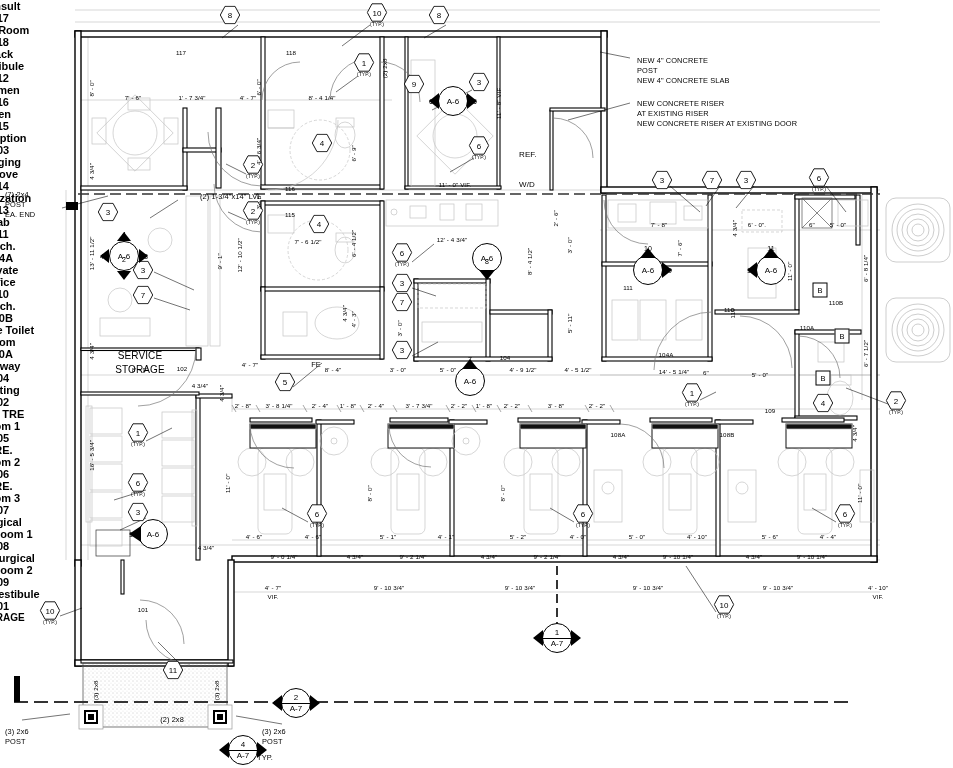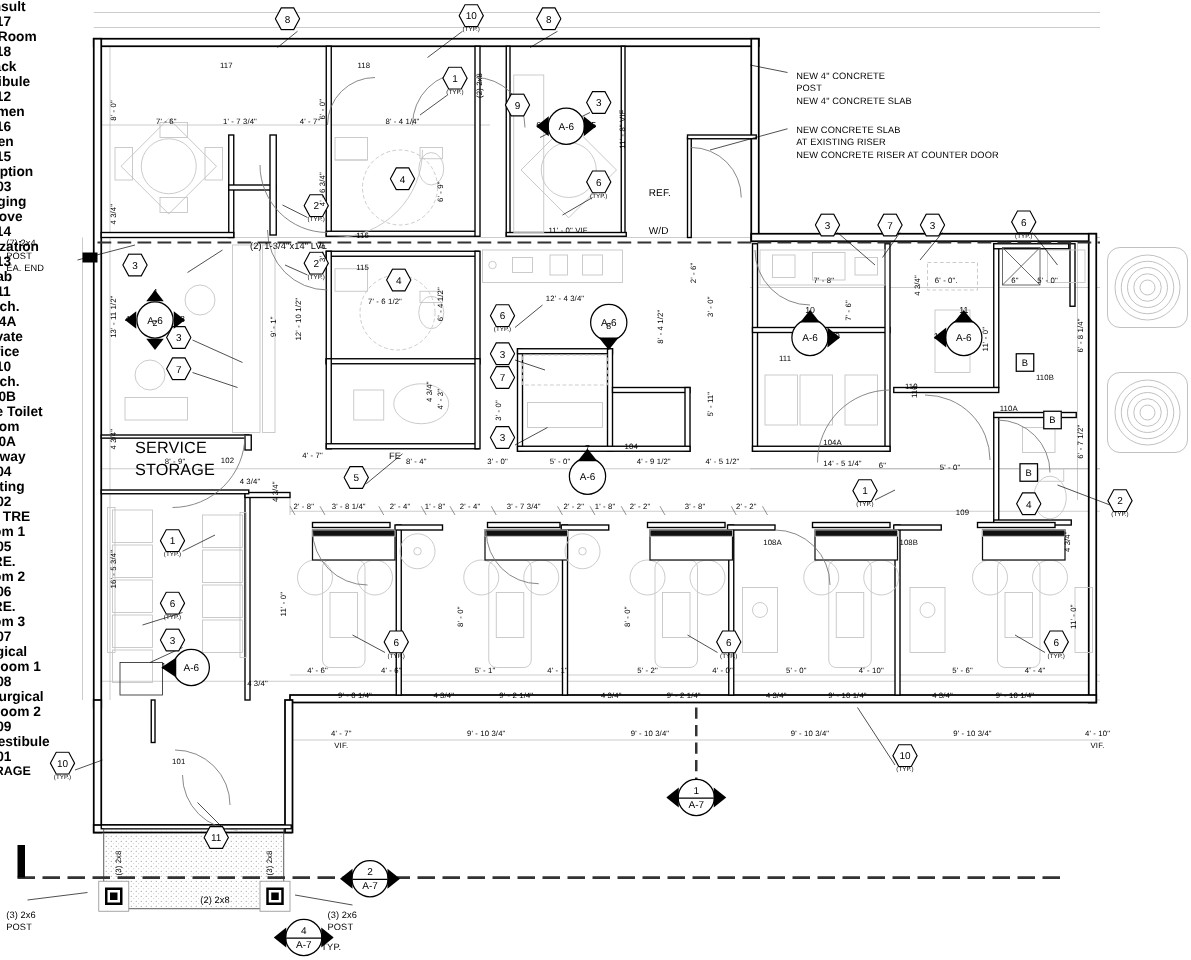--- a/index.html
+++ b/index.html
@@ -1030,24 +1030,24 @@
       <div class="dim vert lbl" style="left: 733px; top: 310px;">110</div>
     </div>
   <div id="note-layer">
       <div class="note lbl" style="left: 637px; top: 56px;">
         <div>NEW 4" CONCRETE</div>
         <div>POST</div>
         <div>NEW 4" CONCRETE
 SLAB</div>
       </div>
       <div class="note lbl" style="left: 637px; top: 99px;">
-        <div>NEW CONCRETE SLAB</div>
+        <div>NEW CONCRETE RISER</div>
         <div>AT EXISTING RISER</div>
         <div>NEW CONCRETE RISER
-AT COUNTER DOOR</div>
+AT EXISTING DOOR</div>
       </div>
       <div class="note lbl" style="left: 5px; top: 190px;">
         <div>(7) 2x4</div>
         <div>POST</div>
         <div>EA. END</div>
       </div>
       <div class="note lbl" style="left: 5px; top: 727px;">
         <div>(3) 2x6</div>
         <div>POST</div>
       </div>
@@ -1060,21 +1060,21 @@
       </div>
       <div class="note lbl" style="left: 172px; top: 715px; text-align: center; transform: translateX(-50%);">
         <div>(2) 2x8</div>
       </div>
       <div class="note lbl" style="left: 265px; top: 753px; text-align: center; transform: translateX(-50%);">
         <div>TYP.</div>
       </div>
       <div class="note lbl" style="left: 316px; top: 360px; text-align: center; transform: translateX(-50%);">
         <div>FE</div>
       </div>
-      <div class="note lbl" style="left: 140px; top: 349px; text-align: left; transform: translateX(-50%); font-size: 13px;">
+      <div class="note lbl" style="left: 140px; top: 349px; text-align: center; transform: translateX(-50%); font-size: 10px;">
         <div>SERVICE</div>
         <div>STORAGE</div>
       </div>
       <div class="note lbl" style="left: 519px; top: 150px; font-size: 8px;">
         <div>REF.</div>
       </div>
       <div class="note lbl" style="left: 519px; top: 180px; font-size: 8px;">
         <div>W/D</div>
       </div>
     </div>

